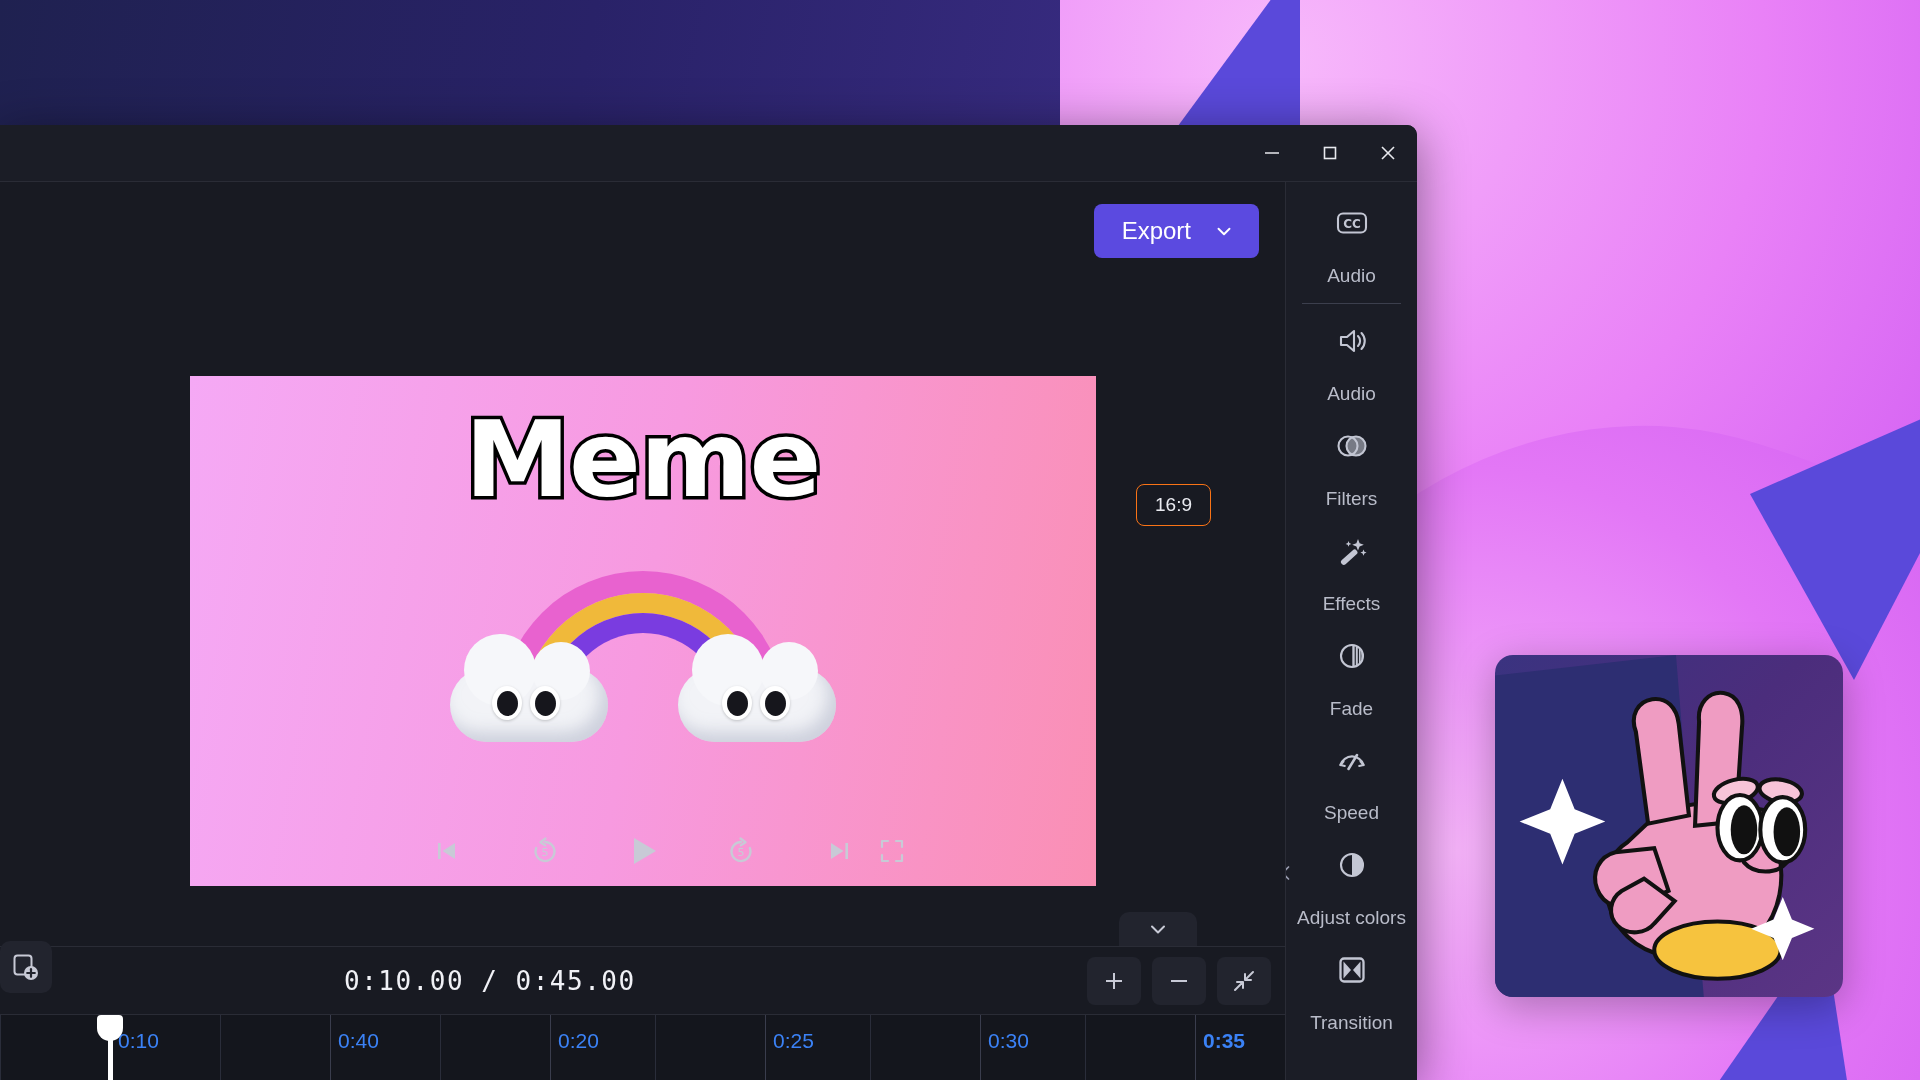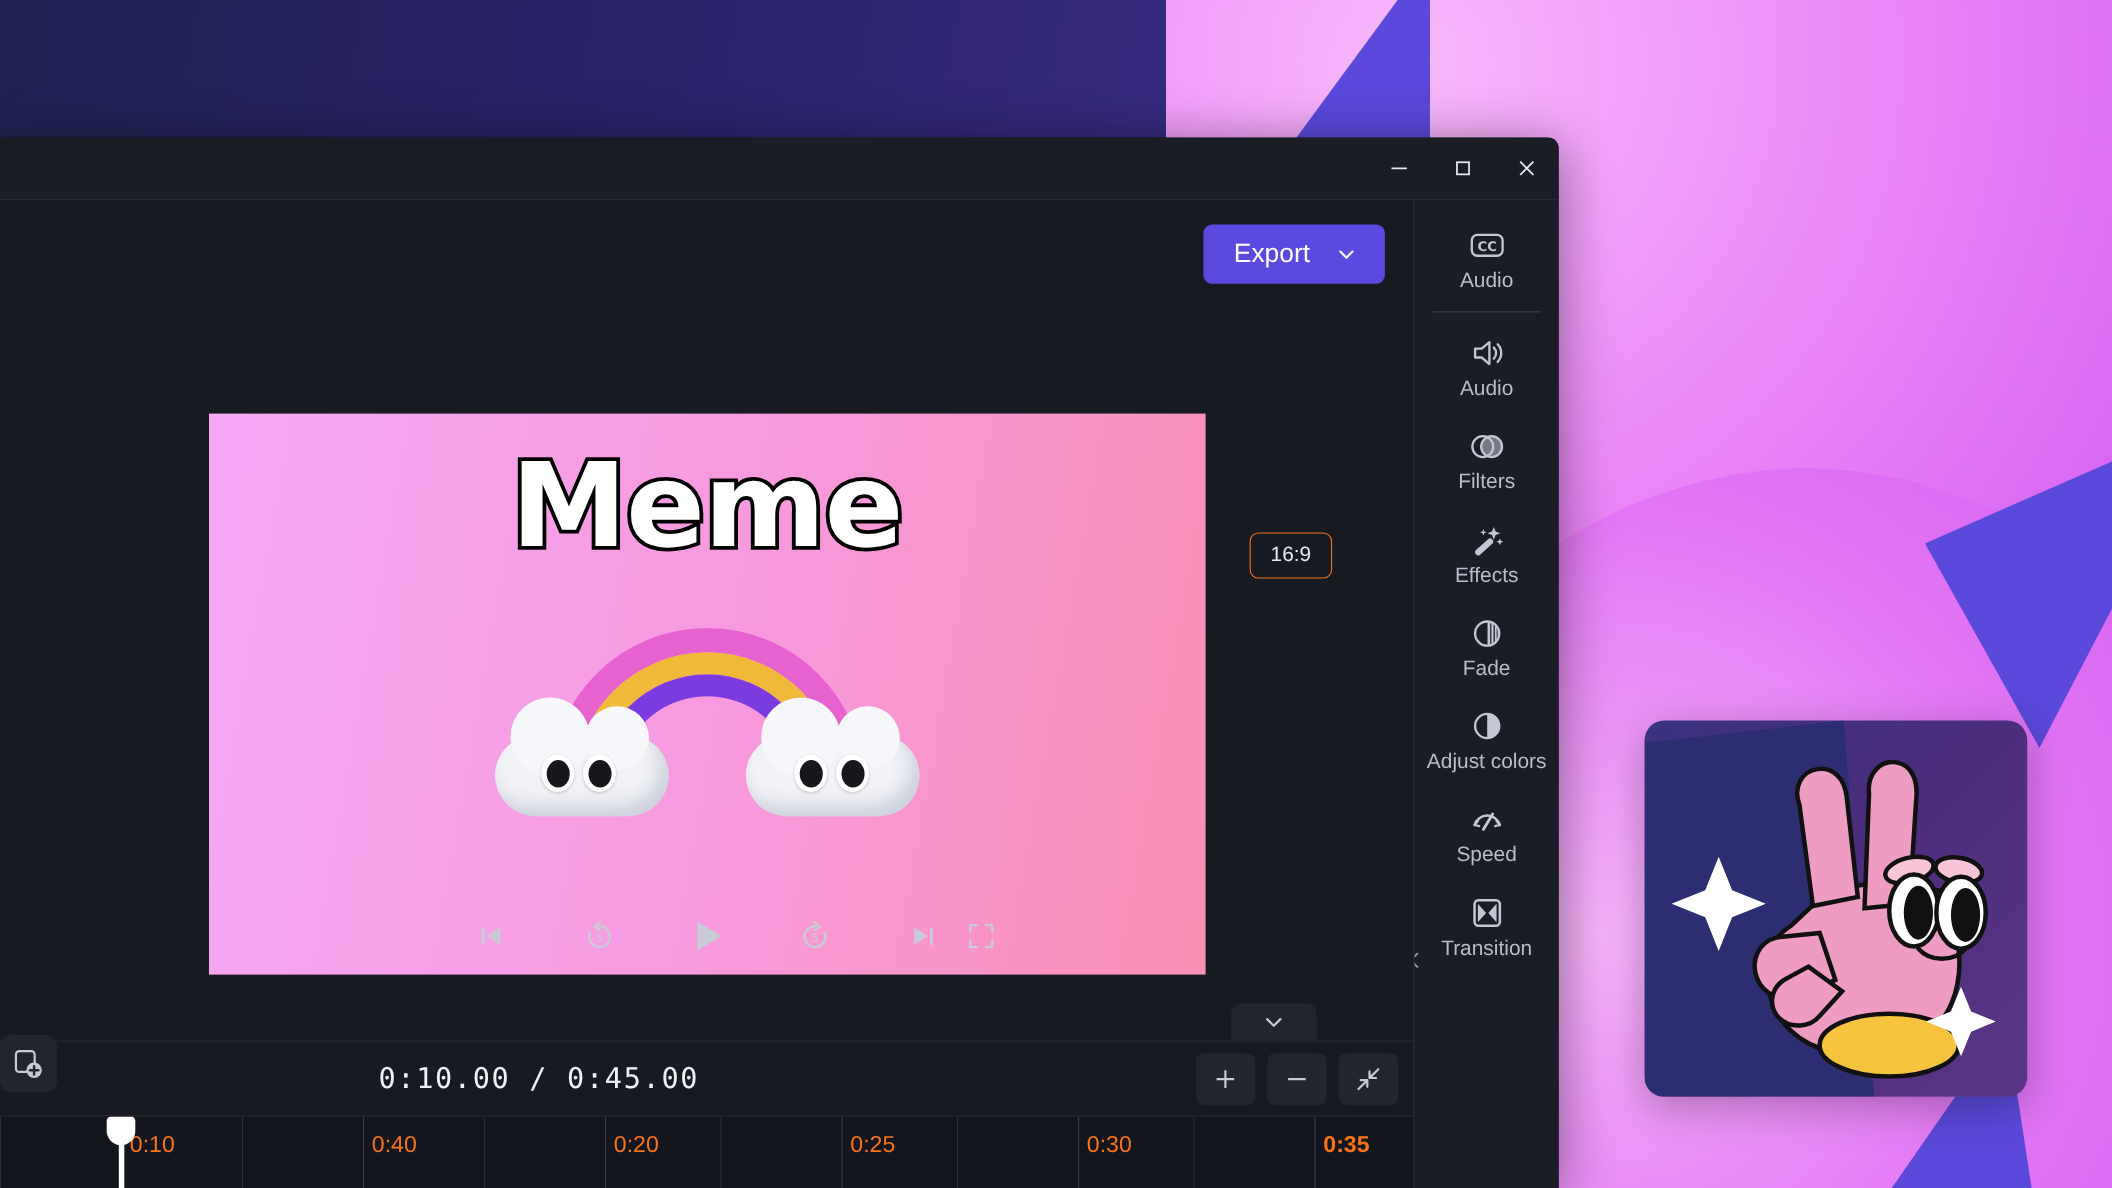--- a/index.html
+++ b/index.html
@@ -263,21 +263,21 @@
   #ruler {
     position: relative; height: 66px;
     background: #14161d;
     border-top: 1px solid #2a2c36;
     overflow: hidden;
   }
   .tick { position: absolute; top: 0; width: 1px; height: 66px; background: #3a3d4d; }
   .tick.minor { height: 66px; background: #2a2d3a; }
   .tick-label {
     position: absolute; top: 14px;
-    font-size: 21px; color: #f97316;
+    font-size: 21px; color: #3b82f6;
     font-family: "Liberation Sans", sans-serif;
     padding-left: 8px;
     white-space: nowrap;
   }
   #playhead {
     position: absolute; top: 0; z-index: 6;
     transform: translateX(-50%);
   }
   #playhead .head {
     width: 26px; height: 26px; background: #ffffff;
@@ -286,21 +286,21 @@
   #playhead .stem {
     width: 5px; height: 46px; background: #ffffff; margin: -2px auto 0;
   }
 
   
   .rail-item {
     display: flex; flex-direction: column; align-items: center;
     padding: 12px 4px 10px; cursor: pointer;
   }
   .rail-label {
-    margin-top: 4px; font-size: 19px; color: #b9bcc9;
+    margin-top: 24px; font-size: 19px; color: #b9bcc9;
     font-family: "Liberation Sans", sans-serif;
     text-align: center; line-height: 1.1;
   }
   .rail-divider {
     height: 1px; background: #3c3f4d; margin: 6px 16px 6px;
   }
   #rail-collapse {
     position: absolute; left: -14px; top: 648px;
     width: 28px; height: 86px;
     background: #1b1d26;
@@ -565,38 +565,38 @@
           <line x1="20.5" y1="8.6" x2="20.5" y2="29.4" stroke="#c3c6d3" stroke-width="2.4"></line>
           <line x1="23.8" y1="9.7" x2="23.8" y2="28.3" stroke="#c3c6d3" stroke-width="2"></line>
           <line x1="26.8" y1="12" x2="26.8" y2="26" stroke="#c3c6d3" stroke-width="1.7"></line>
           <line x1="29.1" y1="15.2" x2="29.1" y2="22.8" stroke="#c3c6d3" stroke-width="1.3"></line>
         </svg>
         <div class="rail-label">Fade</div>
       </div>
 
       <div class="rail-item">
         <svg width="38" height="38" viewBox="0 0 38 38">
-          <circle cx="19" cy="19" r="11" fill="none" stroke="#c3c6d3" stroke-width="2.1"></circle>
-          <path d="M19 8 A11 11 0 0 1 19 30 Z" fill="#c3c6d3"></path>
-        </svg>
-        <div class="rail-label">Adjust colors</div>
-      </div>
-
-      <div class="rail-item">
-        <svg width="38" height="38" viewBox="0 0 38 38">
           <path d="M7.5 24 A12 12 0 0 1 30.5 24" fill="none" stroke="#c3c6d3" stroke-width="2.2" stroke-linecap="round"></path>
           <path d="M7.5 24 L10.5 20.5 M7.5 24 L11.8 25" fill="none" stroke="#c3c6d3" stroke-width="2" stroke-linecap="round"></path>
           <path d="M30.5 24 L27.5 20.5 M30.5 24 L26.2 25" fill="none" stroke="#c3c6d3" stroke-width="2" stroke-linecap="round"></path>
           <line x1="24" y1="14" x2="15.5" y2="28" stroke="#c3c6d3" stroke-width="2.6" stroke-linecap="round"></line>
         </svg>
         <div class="rail-label">Speed</div>
       </div>
 
       <div class="rail-item">
         <svg width="38" height="38" viewBox="0 0 38 38">
+          <circle cx="19" cy="19" r="11" fill="none" stroke="#c3c6d3" stroke-width="2.1"></circle>
+          <path d="M19 8 A11 11 0 0 1 19 30 Z" fill="#c3c6d3"></path>
+        </svg>
+        <div class="rail-label">Adjust colors</div>
+      </div>
+
+      <div class="rail-item">
+        <svg width="38" height="38" viewBox="0 0 38 38">
           <rect x="7.5" y="7.5" width="23" height="23" rx="3.5" fill="none" stroke="#c3c6d3" stroke-width="2.3"></rect>
           <path d="M10.5 10.5 L18 19 L10.5 27.5 Z" fill="#c3c6d3"></path>
           <path d="M27.5 10.5 L20 19 L27.5 27.5 Z" fill="#c3c6d3"></path>
         </svg>
         <div class="rail-label">Transition</div>
       </div>
     </div>
 
   </div>
 </div>

